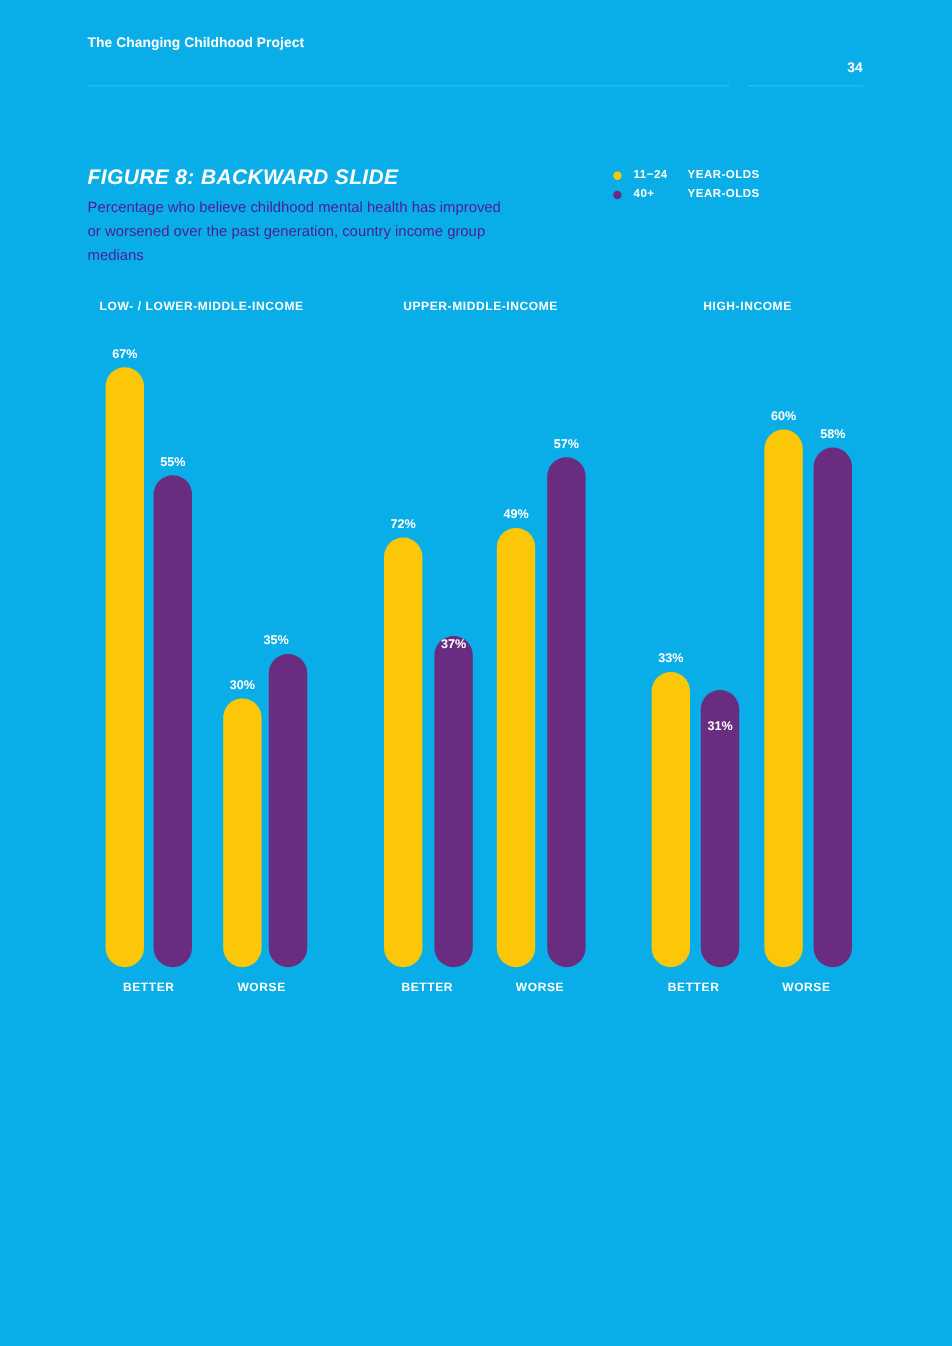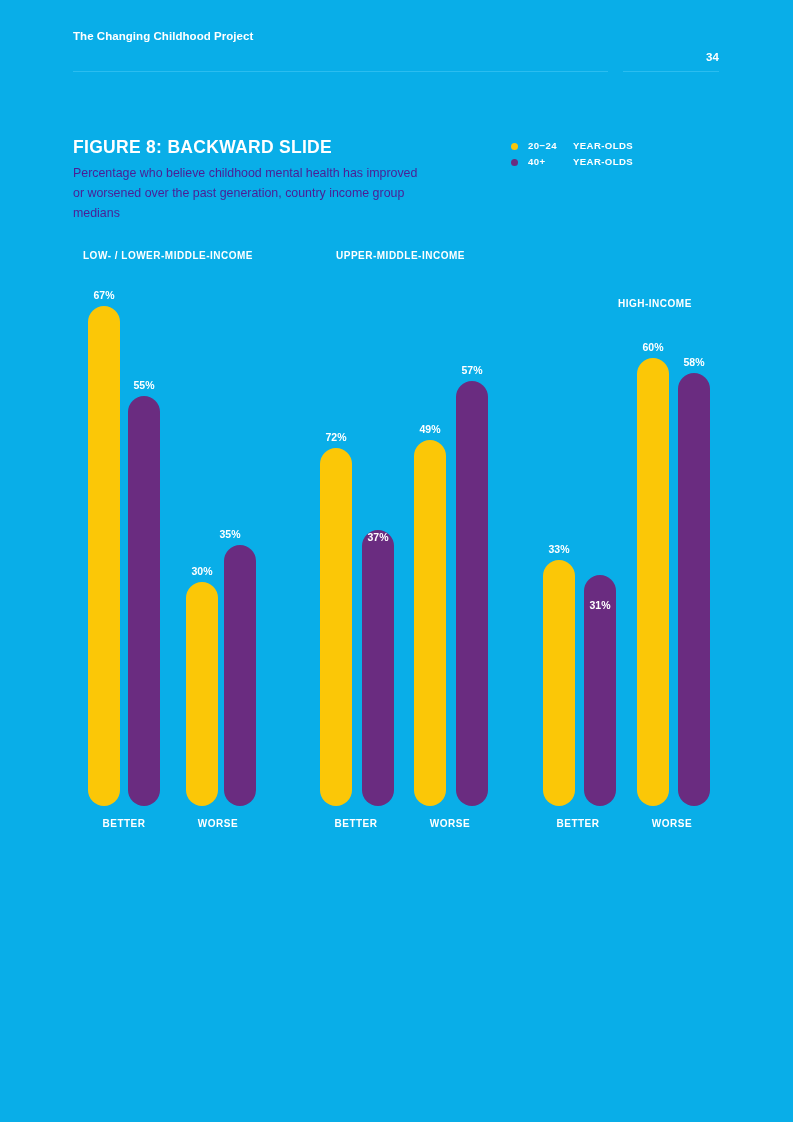--- a/index.html
+++ b/index.html
@@ -72,20 +72,21 @@
 
   
   .fig-title {
     position: absolute;
     left: 73px;
     top: 137px;
     font-size: 17.5px;
     font-weight: 700;
     color: #ffffff;
     letter-spacing: 0.3px;
+    font-style: italic;
   }
   .fig-subtitle {
     position: absolute;
     left: 73px;
     top: 163px;
     width: 350px;
     font-size: 12.4px;
     font-weight: 400;
     color: #4c1d95;
     line-height: 20px;
@@ -184,34 +185,34 @@
 </div>
 <div class="rule-long"></div>
 <div class="rule-short"></div>
 
 <div class="fig-title">FIGURE 8: BACKWARD SLIDE</div>
 <div class="fig-subtitle">Percentage who believe childhood mental health has improved or worsened over the past generation, country income group medians</div>
 
 <div class="legend">
   <div class="legend-row">
     <span class="legend-dot y"></span>
-    <span class="legend-age">20−24</span>
+    <span class="legend-age">11−24</span>
     <span class="legend-unit">YEAR-OLDS</span>
   </div>
   <div class="legend-row">
     <span class="legend-dot p"></span>
     <span class="legend-age">40+</span>
     <span class="legend-unit">YEAR-OLDS</span>
   </div>
 </div>
 
 <div class="chart" id="chart-area">
     <div class="group-header" style="left: 83px;">LOW- / LOWER-MIDDLE-INCOME</div>
     <div class="group-header" style="left: 336px;">UPPER-MIDDLE-INCOME</div>
-    <div class="group-header" style="left: 618px; margin-top: 48px;">HIGH-INCOME</div>
+    <div class="group-header" style="left: 586px;">HIGH-INCOME</div>
     <div class="bar y" style="left: 88px; top: 306.18px; width: 32px; height: 499.82px;"></div>
     <div class="bar-value" style="left: 74px; top: 289.18px; width: 60px;">67%</div>
     <div class="bar p" style="left: 128px; top: 395.7px; width: 32px; height: 410.3px;"></div>
     <div class="bar-value" style="left: 114px; top: 378.7px; width: 60px;">55%</div>
     <div class="bar y" style="left: 186px; top: 582.2px; width: 32px; height: 223.8px;"></div>
     <div class="bar-value" style="left: 172px; top: 565.2px; width: 60px;">30%</div>
     <div class="bar p" style="left: 224px; top: 544.9px; width: 32px; height: 261.1px;"></div>
     <div class="bar-value" style="left: 200px; top: 527.9px; width: 60px;">35%</div>
     <div class="bar y" style="left: 320px; top: 447.92px; width: 32px; height: 358.08px;"></div>
     <div class="bar-value" style="left: 306px; top: 430.92px; width: 60px;">72%</div>

